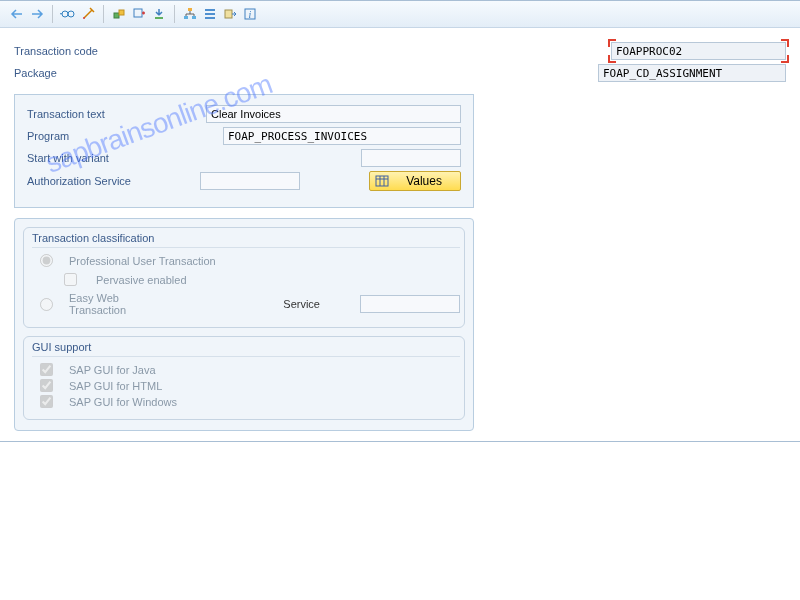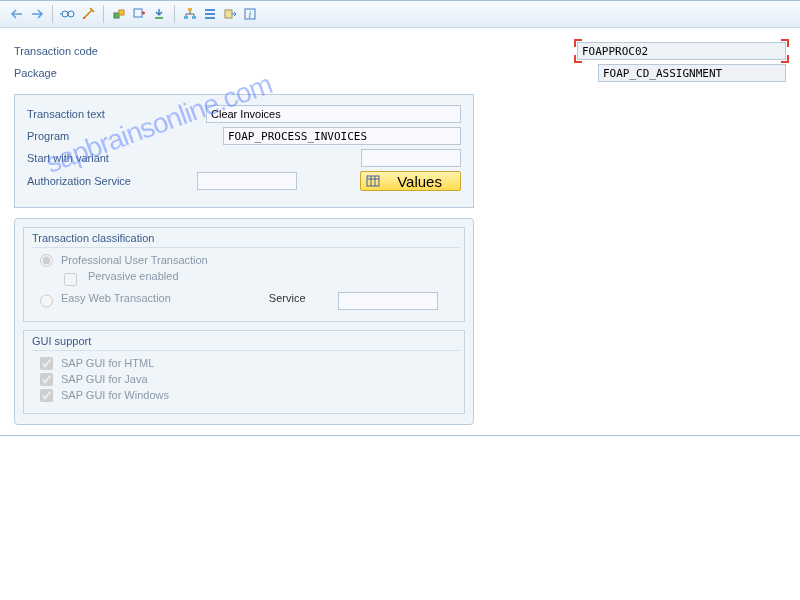--- a/index.html
+++ b/index.html
@@ -84,21 +84,21 @@
   .yellow-btn {
     background: linear-gradient(#fff2b0, #ffdc50);
     border: 1px solid #caa830;
     border-radius: 2px;
     height: 20px;
     padding: 0 18px 0 4px;
     display: inline-flex;
     align-items: center;
     gap: 16px;
     cursor: pointer;
-    font-size: 15px;
+    font-size: 12px;
   }
   .yellow-btn .icon-box {
     width: 16px; height:14px; display:flex; align-items:center; justify-content:center;
   }
   
   .group-panel {
     border: 1px solid #b8cde0;
     border-radius: 4px;
     background: #f0f5fa;
     margin-top: 10px;
@@ -107,34 +107,35 @@
   }
   .group-title {
     color: #3a5a8a;
     padding: 4px 8px 3px 8px;
     border-bottom: 1px solid #cdd9e5;
     border-radius: 4px 4px 0 0;
     background: linear-gradient(#f6fafe,#e9f0f7);
   }
   .sub-group {
     border: 1px solid #c6d4e2;
-    border-radius: 0;
+    border-radius: 6px;
     margin: 8px 8px 0 8px;
     padding: 4px 4px 8px 8px;
     background: #f0f5fa;
   }
   .sub-group-title {
     color: #3a5a8a;
     margin-bottom: 6px;
     padding-bottom: 3px;
     border-bottom: 1px solid #d6e0ea;
   }
   .radio-row, .check-row {
     display: flex;
-    gap: 8px;
+    align-items: center;
+    gap: 16px;
     margin: 3px 0 3px 8px;
     color: #8a99a8;
   }
   .radio-row input[type=radio] { margin:0; }
   .check-row input[type=checkbox] { margin:0; }
   .radio-row .svc-label { margin-left: 90px; color:#333;}
   .svc-input { margin-left: 24px; }
   .indent { margin-left: 28px;}
   
   .watermark {
@@ -228,21 +229,21 @@
     </div>
   </div>
 
   <div class="content rel">
     <div class="watermark">sapbrainsonline.com</div>
 
     <div class="field-row">
       <div class="field-label">Transaction code</div>
       <div class="highlight-box" style="position:relative;">
         <span class="corner-tl"></span><span class="corner-tr"></span><span class="corner-bl"></span><span class="corner-br"></span>
-        <input class="field-input readonly" style="width: 209px; font-family: monospace;" readonly="" value="FOAPPROC02">
+        <input class="field-input readonly" style="width: 175px; font-family: monospace;" readonly="" value="FOAPPROC02">
       </div>
     </div>
     <div class="field-row">
       <div class="field-label">Package</div>
       <input class="field-input readonly" style="width: 188px; font-family: monospace;" readonly="" value="FOAP_CD_ASSIGNMENT">
     </div>
 
     <div class="panel">
       <div class="field-row">
         <div class="field-label">Transaction text</div>
@@ -291,25 +292,25 @@
           <span>Easy Web Transaction</span>
           <span class="svc-label">Service</span>
           <input class="field-input svc-input" style="width: 100px;" disabled="" value="">
         </div>
       </div>
 
       <div class="sub-group">
         <div class="sub-group-title">GUI support</div>
         <div class="check-row">
           <input type="checkbox" checked="" disabled="" style="">
-          <span>SAP GUI for HTML</span>
+          <span>SAP GUI for Java</span>
         </div>
         <div class="check-row">
           <input type="checkbox" checked="" disabled="" style="">
-          <span>SAP GUI for Java</span>
+          <span>SAP GUI for HTML</span>
         </div>
         <div class="check-row">
           <input type="checkbox" checked="" disabled="" style="">
           <span>SAP GUI for Windows</span>
         </div>
       </div>
     </div>
 
   </div>
 </div>

